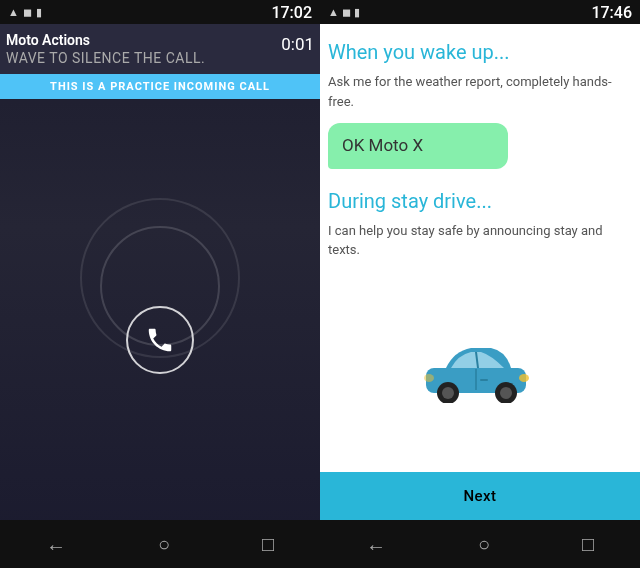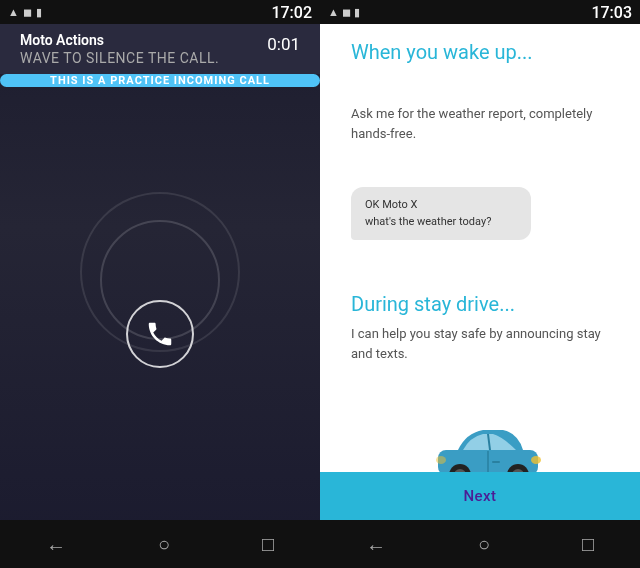--- a/index.html
+++ b/index.html
@@ -44,21 +44,21 @@
     }
 
     .status-time {
       font-size: 16px;
       color: #fff;
       font-weight: 500;
     }
 
     .notification-bar {
       background: #2a2a3e;
-      padding: 8px 20px;
+      padding: 8px 6px;
       display: flex;
       align-items: flex-start;
       justify-content: space-between;
     }
 
     .notification-title {
       color: #fff;
       font-size: 14px;
       font-weight: 600;
     }
@@ -72,25 +72,25 @@
 
     .notification-timer {
       color: #fff;
       font-size: 17px;
       margin-top: 2px;
     }
 
     .practice-call-bar {
       background: #4fc3f7;
       text-align: center;
+      padding: 6px;
       font-size: 11px;
       color: #fff;
       font-weight: 700;
       letter-spacing: 1px;
-      border-radius: 11px;
     }
 
     .call-visual-area {
       flex: 1;
       display: flex;
       flex-direction: column;
       align-items: center;
       justify-content: center;
       position: relative;
     }
@@ -162,46 +162,45 @@
     }
 
     .right-status-icons {
       display: flex;
       gap: 3px;
       align-items: center;
     }
 
     .right-content {
       flex: 1;
-      padding: 16px 16px 8px 31px;
+      padding: 16px 16px 8px 8px;
       overflow: hidden;
       display: flex;
       flex-direction: column;
-      gap: 32px;
     }
 
     .section-heading {
       font-size: 20px;
       color: #29b6d8;
       font-weight: 400;
       margin-bottom: 8px;
     }
 
     .section-body {
       font-size: 13px;
       color: #555;
       line-height: 1.5;
       margin-bottom: 12px;
     }
 
     .chat-bubble {
-      background: #e5e5e5;
+      background: #86efac;
       border-radius: 12px 12px 12px 4px;
       padding: 10px 14px;
-      font-size: 11px;
+      font-size: 17px;
       color: #333;
       line-height: 1.5;
       display: inline-block;
       max-width: 180px;
       margin-bottom: 16px;
     }
 
     .second-section {
       margin-top: 4px;
     }
@@ -217,21 +216,21 @@
     .next-button-bar {
       height: 48px;
       background: #29b6d8;
       display: flex;
       align-items: center;
       justify-content: center;
       cursor: pointer;
     }
 
     .next-button-label {
-      color: #4c1d95;
+      color: #000000;
       font-size: 15px;
       font-weight: 500;
       letter-spacing: 0.5px;
     }
 
     .right-nav-bar {
       height: 48px;
       background: #111;
       display: flex;
       align-items: center;
@@ -280,30 +279,29 @@
 </div>
 
 <div class="right-panel">
 
   <div class="right-status-bar">
     <div class="right-status-icons">
       <span class="status-icon">▲</span>
       <span class="status-icon">◼</span>
       <span class="status-icon">▮</span>
     </div>
-    <span class="status-time">17:03</span>
+    <span class="status-time">17:46</span>
   </div>
 
   <div class="right-content">
     <div class="section-heading">When you wake up...</div>
     <div class="section-body">Ask me for the weather report, completely hands-free.</div>
 
     <div class="chat-bubble">
       <span>OK Moto X</span><br>
-      <span>what's the weather today?</span>
     </div>
 
     <div class="second-section">
       <div class="section-heading">During stay drive...</div>
       <div class="section-body">I can help you stay safe by announcing stay and texts.</div>
     </div>
 
     <div class="car-area">
       <svg width="120" height="70" viewBox="0 0 120 70">
 

